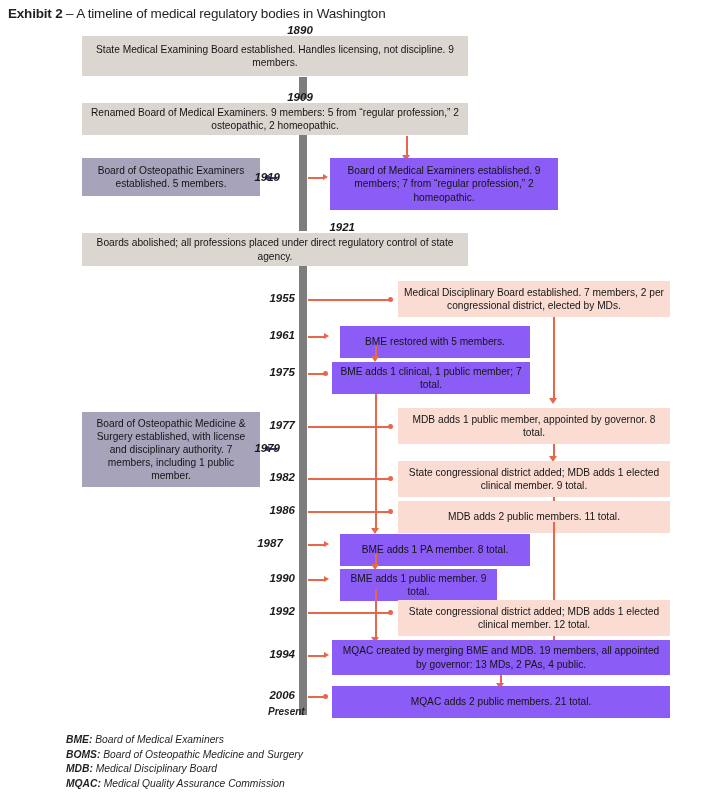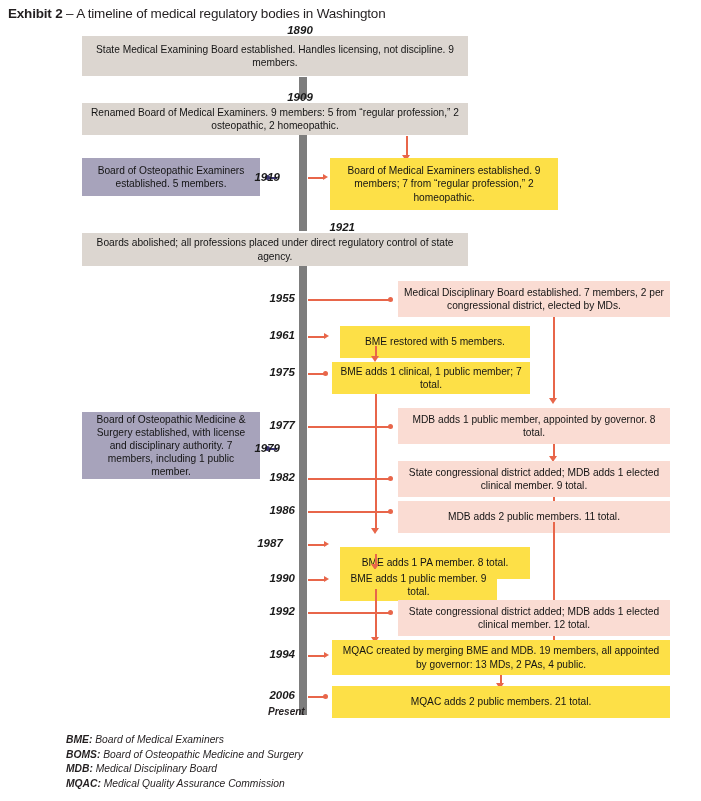--- a/index.html
+++ b/index.html
@@ -45,21 +45,21 @@
     position:absolute;
     display:flex;align-items:center;justify-content:center;
     text-align:center;
     font-size:10.2px;line-height:1.28;
     padding:16px 5px;
     box-sizing:border-box;
     color:#141414;
   }
   .gray{background:#dcd6d0;}
   .lav{background:#a7a3bb;}
-  .pink-dark{background:#fde047;}
+  .pink-dark{background:#8b5cf6;}
   .pink-light{background:#fadcd3;}
 
   
   .hline{position:absolute;height:1.6px;background:#e8664a;}
   .vline{position:absolute;width:1.6px;background:#e8664a;}
 
   .dot{
     position:absolute;width:5px;height:5px;border-radius:50%;
     background:#e8664a;
   }
@@ -150,21 +150,21 @@
   <div class="arr-down" style="left:371px;top:528px;"></div>
 
   <div class="year" style="left:245px;top:419px;width:50px;text-align:right;">1977</div>
   <div class="hline" style="left:308px;top:426px;width:82px;"></div>
   <div class="dot" style="left:388px;top:424px;"></div>
   <div class="box pink-light" style="left:398px;top:408px;width:272px;height:36px;">MDB adds 1 public member, appointed by governor. 8 total.</div>
 
   <div class="vline" style="left:553px;top:444px;height:14px;"></div>
   <div class="arr-down" style="left:549px;top:456px;"></div>
 
-  <div class="box lav" style="left:82px;top:412px;width:178px;height:67px;">Board of Osteopathic Medicine &amp; Surgery established, with license and disciplinary authority. 7 members, including 1 public member.</div>
+  <div class="box lav" style="left:82px;top:412px;width:178px;height:75px;">Board of Osteopathic Medicine &amp; Surgery established, with license and disciplinary authority. 7 members, including 1 public member.</div>
   <div class="dot-purple" style="left:265px;top:446px;"></div>
   <div class="hline-purple" style="left:268px;top:448px;width:9px;"></div>
   <div class="year" style="left:220px;top:442px;width:60px;text-align:right;">1979</div>
 
   <div class="year" style="left:245px;top:471px;width:50px;text-align:right;">1982</div>
   <div class="hline" style="left:308px;top:478px;width:82px;"></div>
   <div class="dot" style="left:388px;top:476px;"></div>
   <div class="box pink-light" style="left:398px;top:461px;width:272px;height:36px;">State congressional district added; MDB adds 1 elected clinical member. 9 total.</div>
 
   <div class="vline" style="left:553px;top:497px;height:12px;"></div>
@@ -174,21 +174,21 @@
   <div class="hline" style="left:308px;top:511px;width:82px;"></div>
   <div class="dot" style="left:388px;top:509px;"></div>
   <div class="box pink-light" style="left:398px;top:501px;width:272px;height:21px;">MDB adds 2 public members. 11 total.</div>
 
   <div class="vline" style="left:553px;top:522px;height:80px;"></div>
   <div class="arr-down" style="left:549px;top:600px;"></div>
 
   <div class="year" style="left:245px;top:537px;width:50px;text-align:center;">1987</div>
   <div class="hline" style="left:308px;top:544px;width:17px;"></div>
   <div class="arr-right" style="left:324px;top:541px;"></div>
-  <div class="box pink-dark" style="left:340px;top:534px;width:190px;height:21px;margin-top:13px;">BME adds 1 PA member. 8 total.</div>
+  <div class="box pink-dark" style="left:340px;top:534px;width:190px;height:21px;">BME adds 1 PA member. 8 total.</div>
 
   <div class="vline" style="left:375px;top:554px;height:12px;"></div>
   <div class="arr-down" style="left:371px;top:564px;"></div>
 
   <div class="year" style="left:245px;top:572px;width:50px;text-align:right;">1990</div>
   <div class="hline" style="left:308px;top:579px;width:17px;"></div>
   <div class="arr-right" style="left:324px;top:576px;"></div>
   <div class="box pink-dark" style="left:340px;top:569px;width:157px;height:20px;">BME adds 1 public member. 9 total.</div>
 
   <div class="vline" style="left:375px;top:589px;height:50px;"></div>

